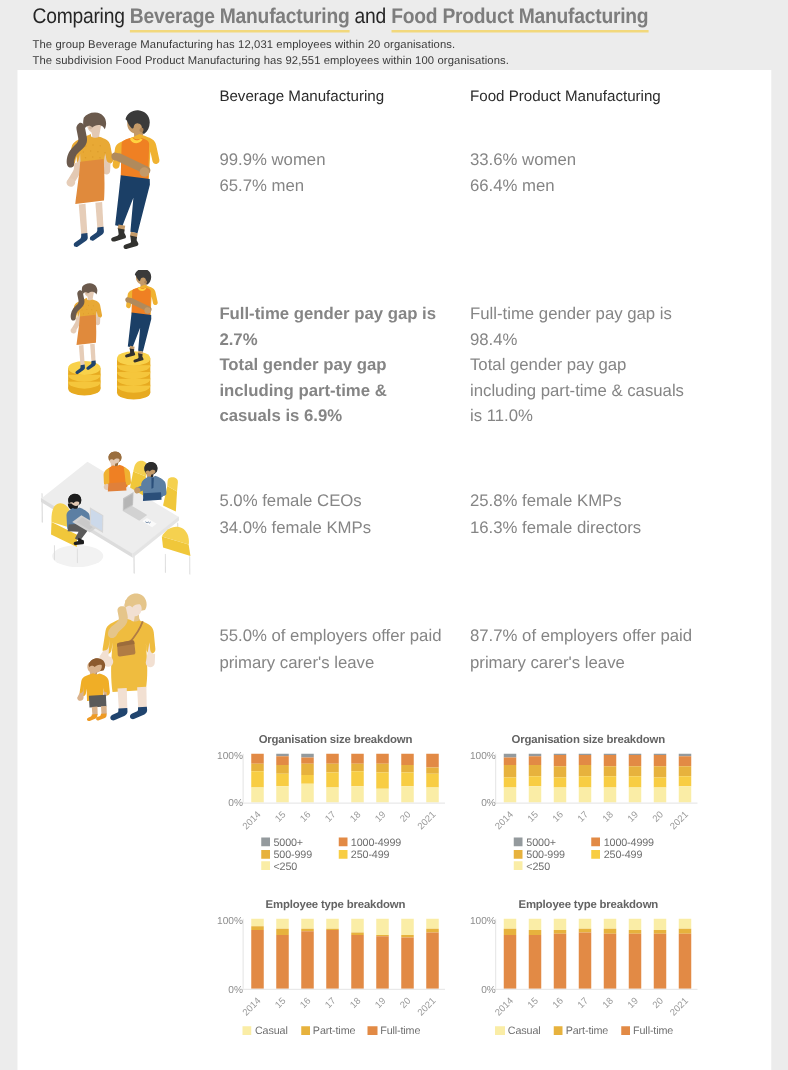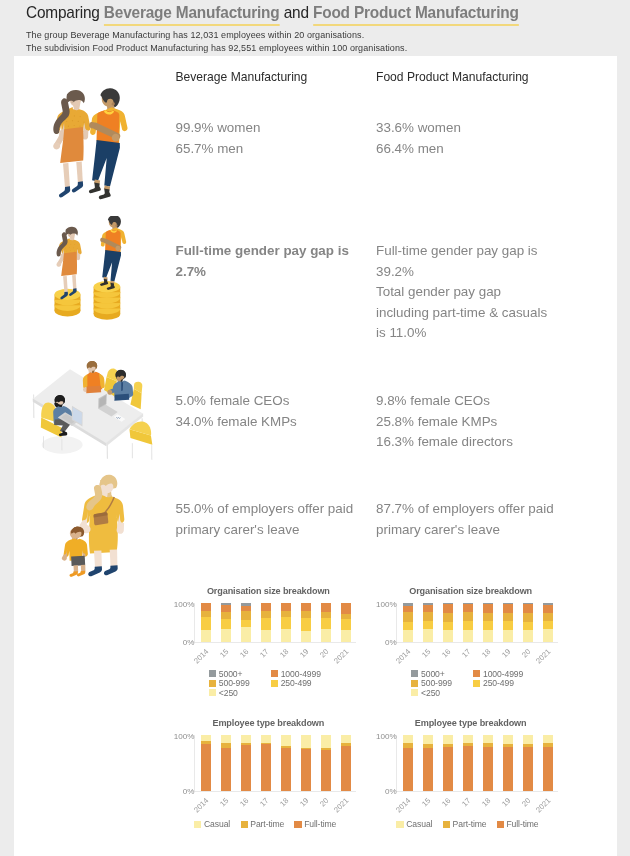--- a/index.html
+++ b/index.html
@@ -51,32 +51,32 @@
       <div>99.9% women</div>
       <div>65.7% men</div>
     </div>
     <div class="ctext" style="left:362px;top:62px;width:185px;">
       <div>33.6% women</div>
       <div>66.4% men</div>
     </div>
 
     <div class="ctext" style="left:161.5px;top:185px;width:180px;font-weight:bold;">
       <div>Full-time gender pay gap is 2.7%</div>
+      <div>Total gender pay gap including part-time &amp; casuals is 6.9%</div>
     </div>
     <div class="ctext" style="left:362px;top:185px;width:180px;">
-      <div>Full-time gender pay gap is 39.2%</div>
+      <div>Full-time gender pay gap is 98.4%</div>
       <div>Total gender pay gap including part-time &amp; casuals is 11.0%</div>
     </div>
 
     <div class="ctext" style="left:161.5px;top:335px;width:190px;">
       <div>5.0% female CEOs</div>
       <div>34.0% female KMPs</div>
     </div>
     <div class="ctext" style="left:362px;top:335px;width:190px;">
-      <div>9.8% female CEOs</div>
       <div>25.8% female KMPs</div>
       <div>16.3% female directors</div>
     </div>
 
     <div class="ctext" style="left:161.5px;top:443px;width:190px;">
       <div>55.0% of employers offer paid primary carer's leave</div>
     </div>
     <div class="ctext" style="left:362px;top:443px;width:190px;">
       <div>87.7% of employers offer paid primary carer's leave</div>
     </div>

